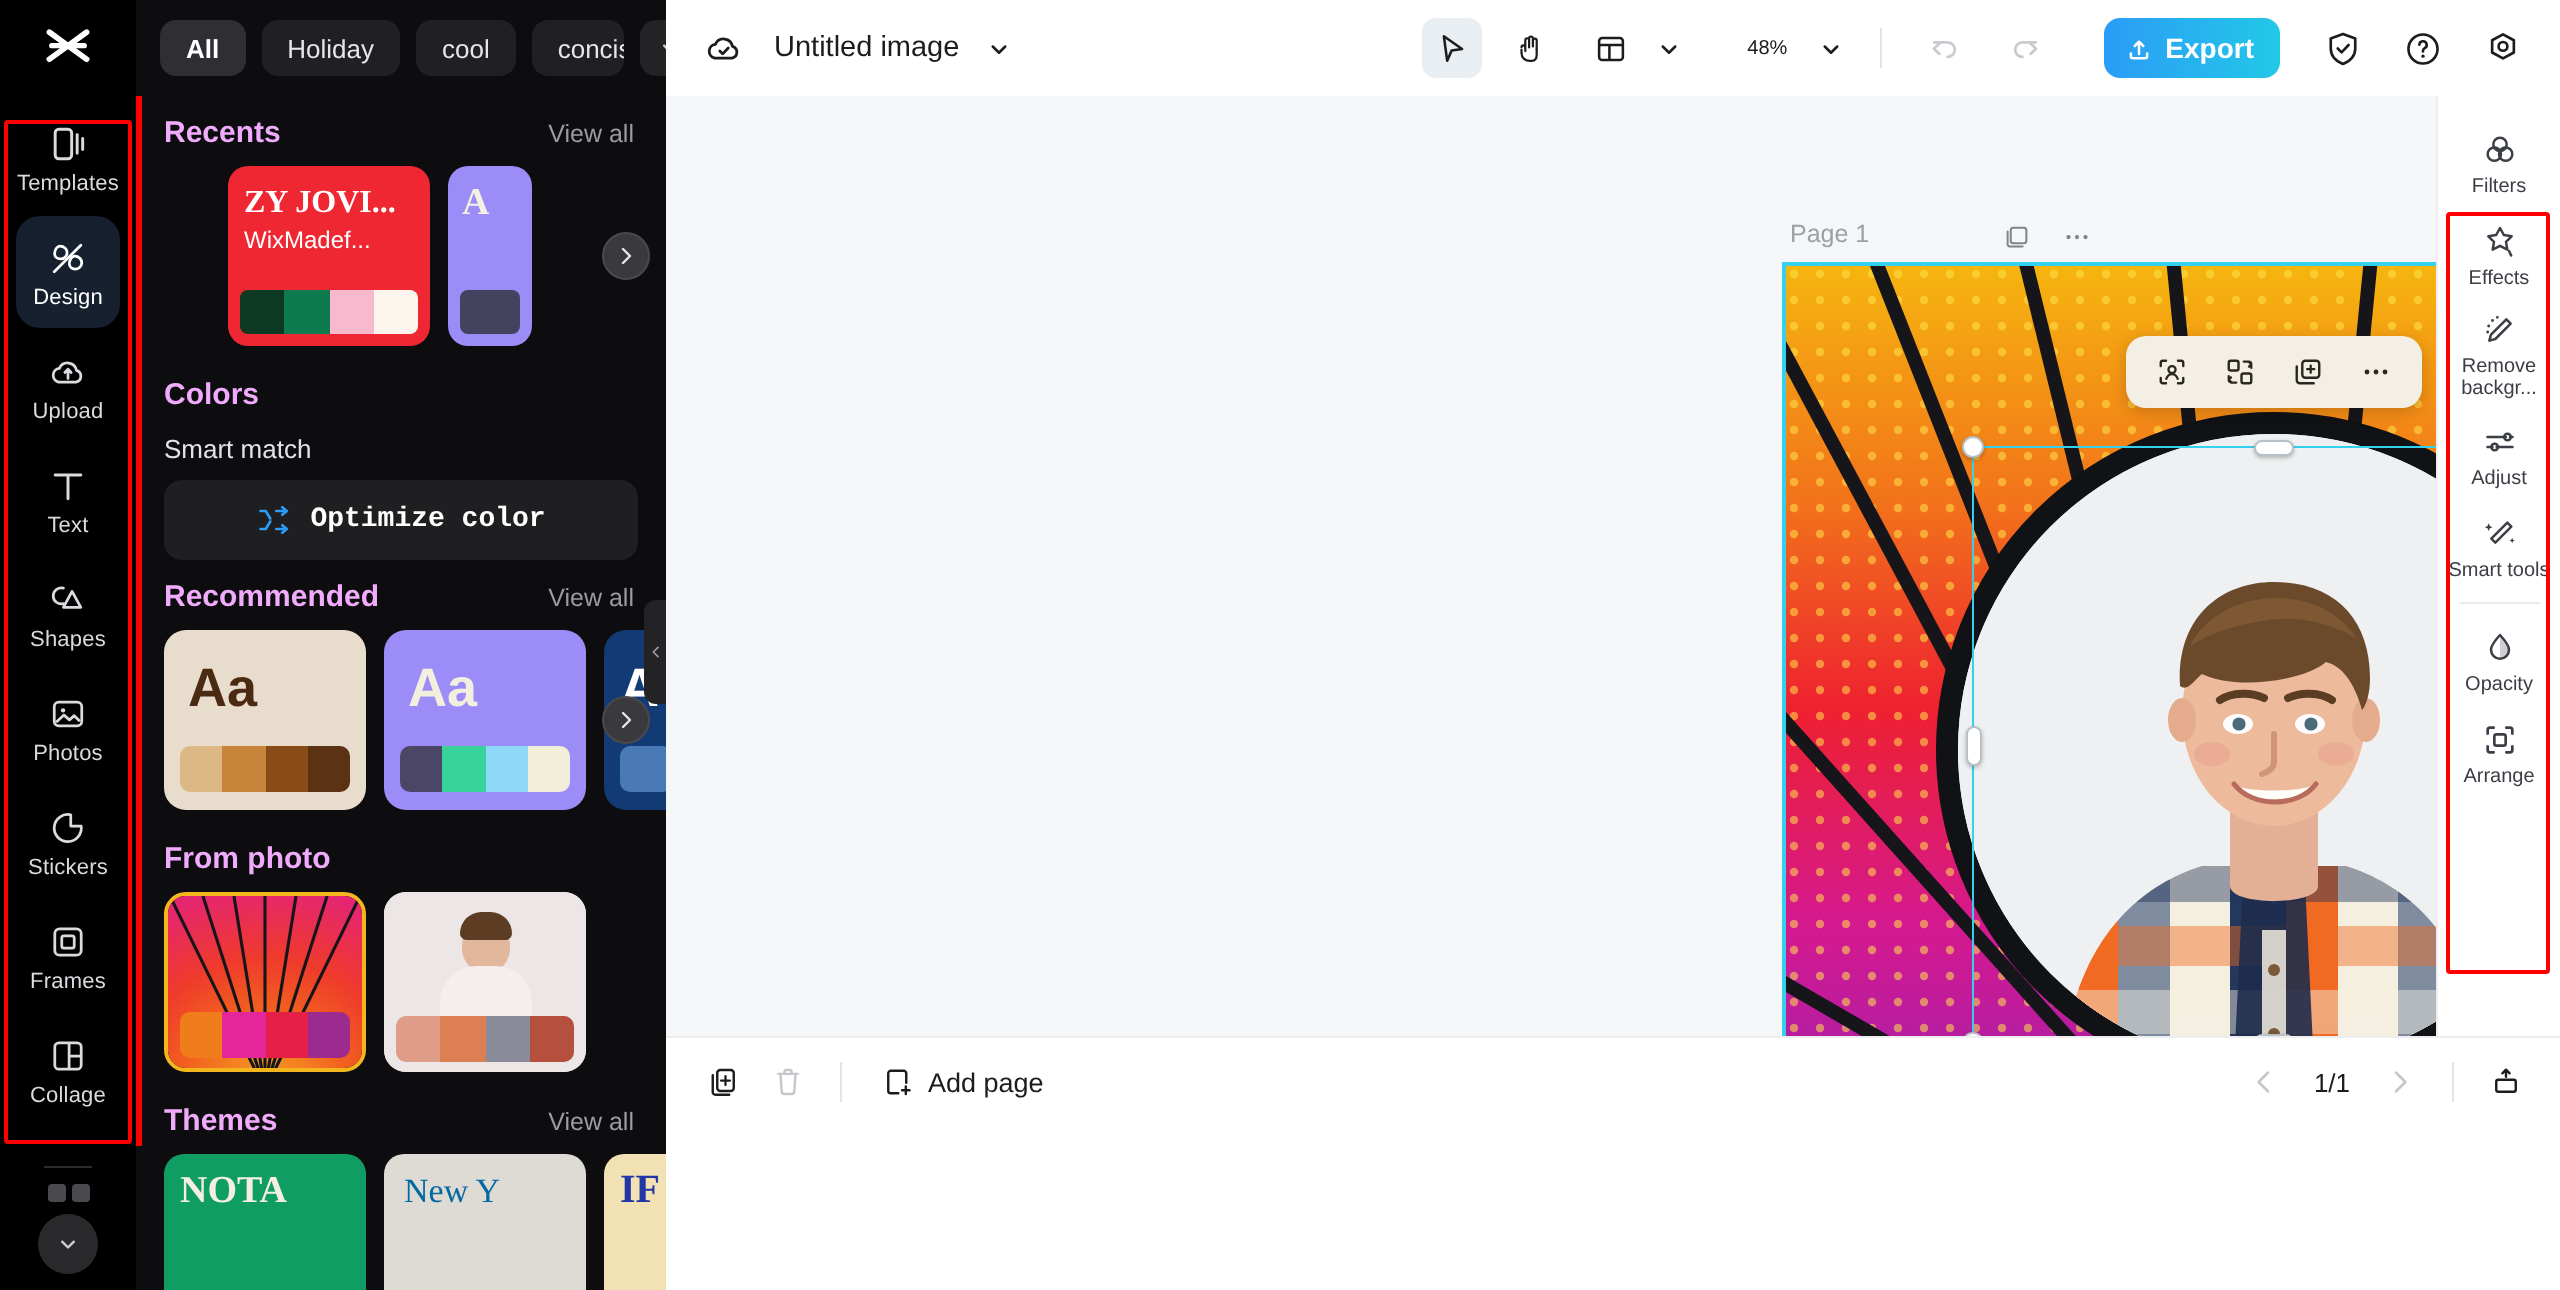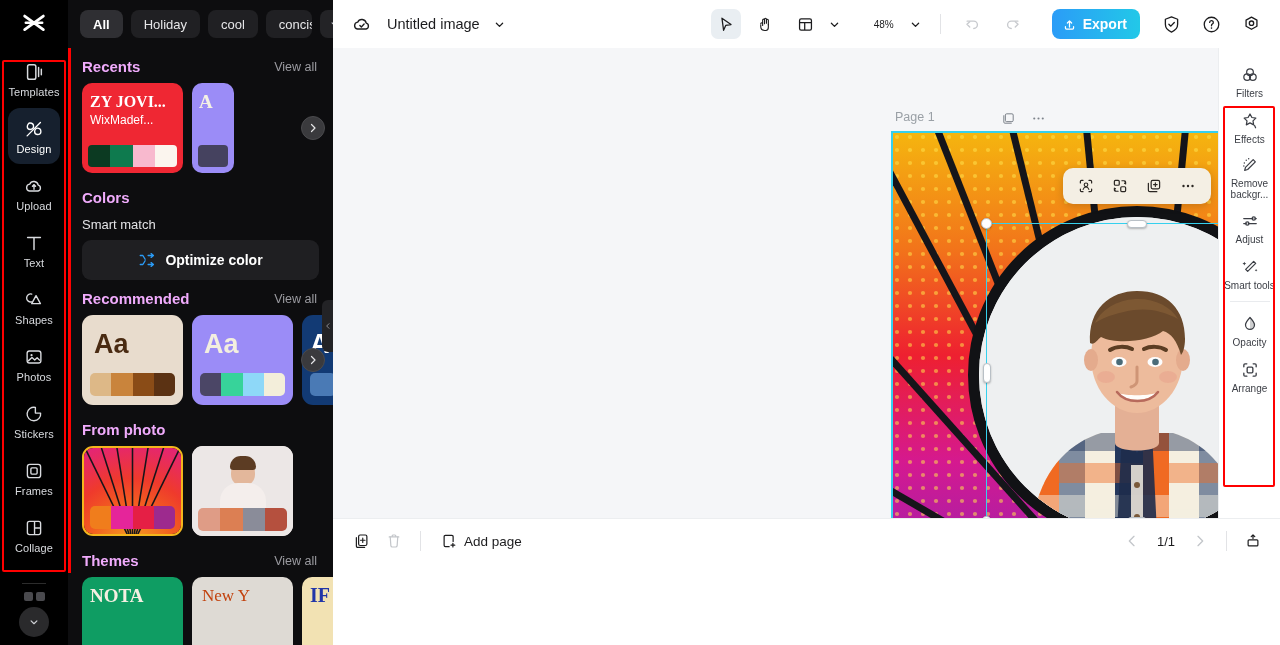--- a/index.html
+++ b/index.html
@@ -68,21 +68,21 @@
   .card { width:101px; height:90px; border-radius:10px; overflow:hidden; position:relative; flex:0 0 auto; cursor:pointer;}
   .card-peek { width:42px; }
 
   .tpl-title { font-family:"Liberation Serif", serif; font-weight:700; font-size:16px; line-height:17px; }
   .tpl-sub { font-size:12px; line-height:14px; }
   .swatches { position:absolute; left:6px; right:6px; bottom:6px; height:22px; display:flex; border-radius:4px; overflow:hidden;}
   .swatches > i { flex:1; display:block; }
 
   .optimize {
     margin:0 14px; height:40px; border-radius:9px; background:#1f1f22;
-    display:flex; align-items:center; justify-content:center; gap:9px; cursor:pointer;
+    display:flex; align-items:center; justify-content:center; gap:9px; cursor:pointer;font-family:Liberation Mono, monospace;
   }
   .optimize span { color:#fff; font-size:14px; font-weight:600;}
 
   .pal-card { width:101px; height:90px; border-radius:11px; position:relative; overflow:hidden; flex:0 0 auto; cursor:pointer;}
   .pal-aa { position:absolute; left:12px; top:14px; font-size:27px; font-weight:700; font-family:"Liberation Sans", sans-serif;}
   .pal-sw { position:absolute; left:8px; right:8px; bottom:9px; height:23px; display:flex; border-radius:5px; overflow:hidden;}
   .pal-sw > i { flex:1; }
 
   .arrow-btn {
     position:absolute; width:24px;height:24px;border-radius:50%;background:#3a3a3d;
@@ -331,21 +331,21 @@
         </svg>
       </div>
     </div>
 
     <div class="panel-body">
 
       <div class="sec-head">
         <div class="sec-title">Recents</div>
         <div class="sec-view">View all</div>
       </div>
-      <div class="row" style="position:relative;">
+      <div class="row" style="position:relative;margin-left:32px;">
         <div class="card" style="background:#ef2733;">
           <div class="tpl-title" style="position:absolute;left:8px;top:10px;color:#ffffff;">ZY JOVI...</div>
           <div class="tpl-sub" style="position:absolute;left:8px;top:30px;color:#ffffff;">WixMadef...</div>
           <div class="swatches">
             <i style="background:#0c3a22"></i>
               <i style="background:#0e7a4e"></i>
               <i style="background:#f8b9ce"></i>
               <i style="background:#fbf5ee"></i>
           </div>
         </div>
@@ -453,21 +453,21 @@
 
       <div class="sec-head" style="padding-top:16px;">
         <div class="sec-title">Themes</div>
         <div class="sec-view">View all</div>
       </div>
       <div class="row">
         <div class="card" style="background:#0f9d63;">
           <div class="tpl-title" style="position:absolute;left:8px;top:10px;color:#f5efe2;font-size:19px;">NOTA</div>
         </div>
         <div class="card" style="background:#dedad4;">
-          <div class="tpl-title" style="position:absolute;left:10px;top:10px;color:#c2410c;font-size:17px;font-weight:400;">New Y</div>
+          <div class="tpl-title" style="position:absolute;left:10px;top:10px;color:#0369a1;font-size:17px;font-weight:400;">New Y</div>
         </div>
         <div class="card card-peek" style="background:#f2e2b3;">
           <div class="tpl-title" style="position:absolute;left:8px;top:10px;color:#2236a8;font-size:20px;">IF</div>
         </div>
       </div>
 
     </div>
 
     <div class="panel-handle">
       <svg width="8" height="12" viewBox="0 0 24 24" fill="none">

